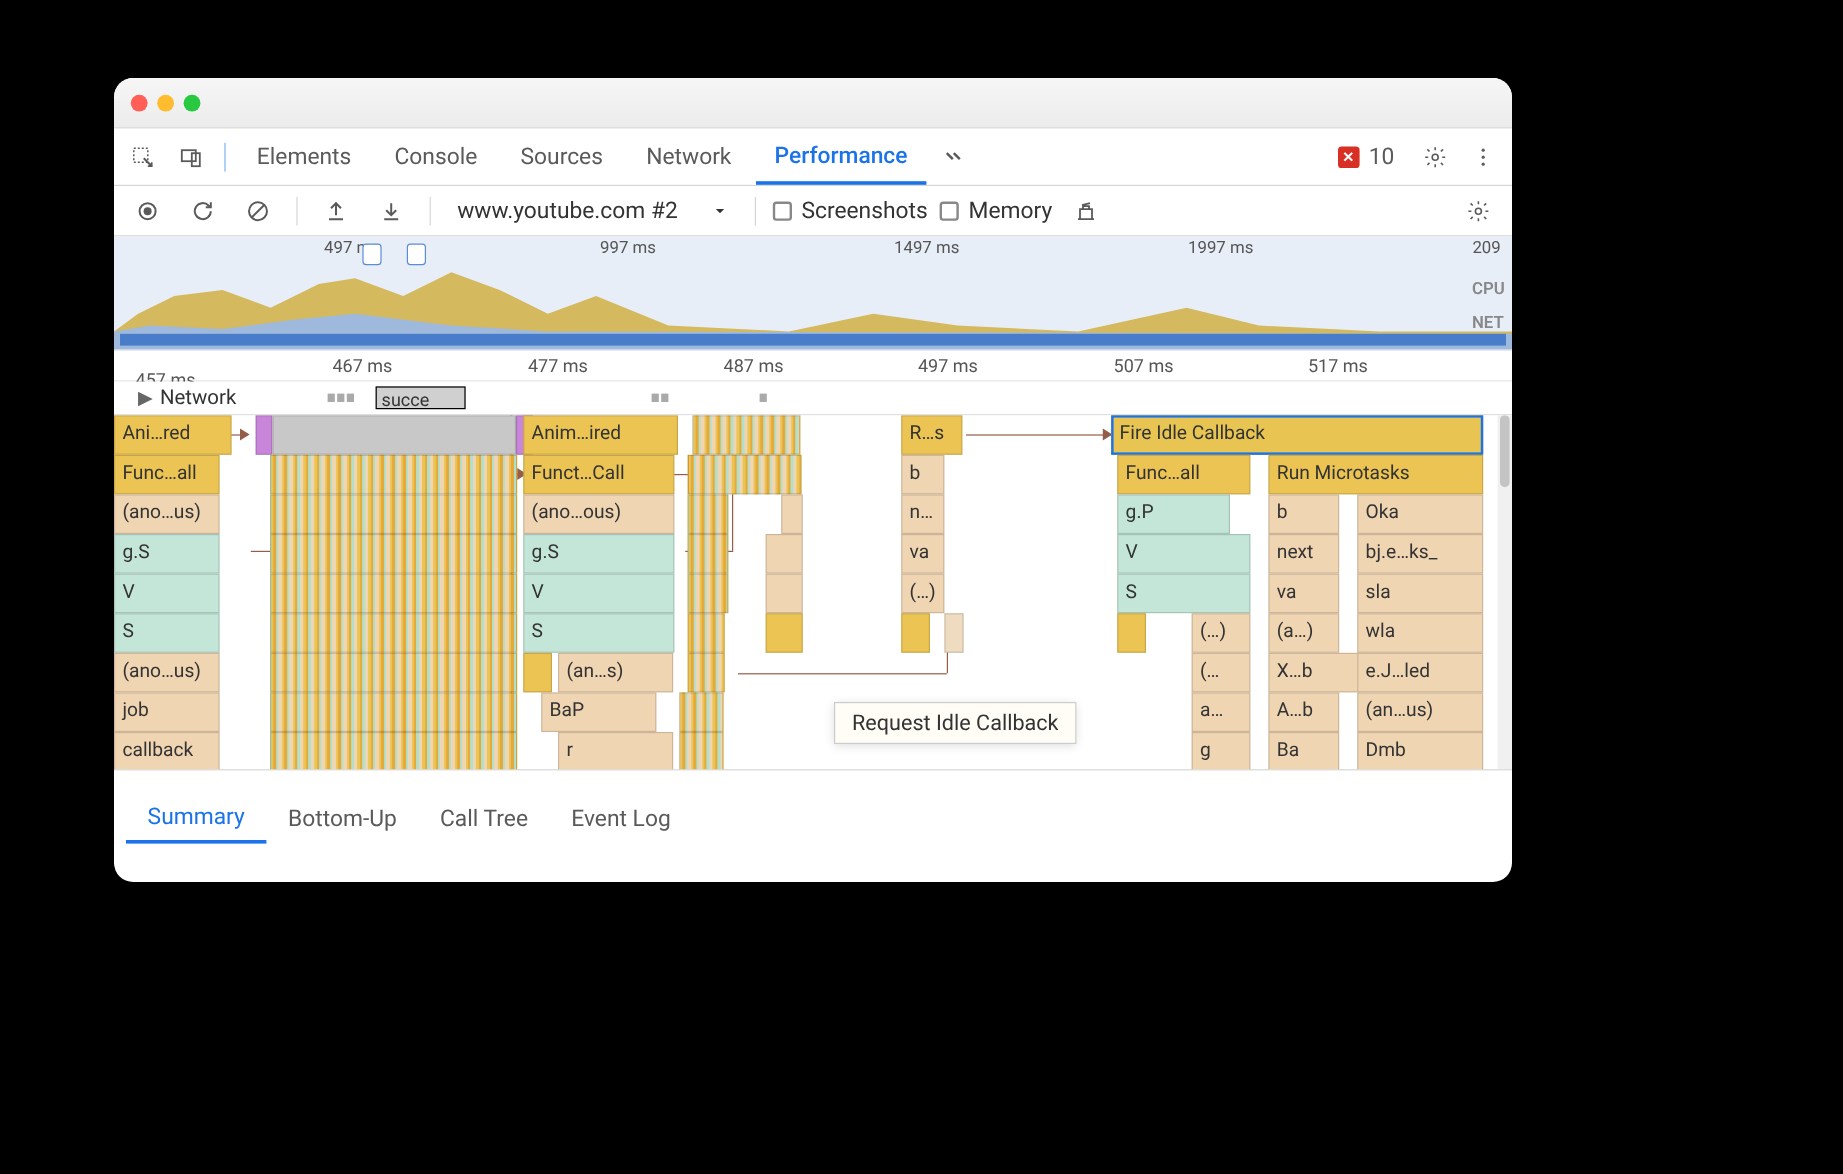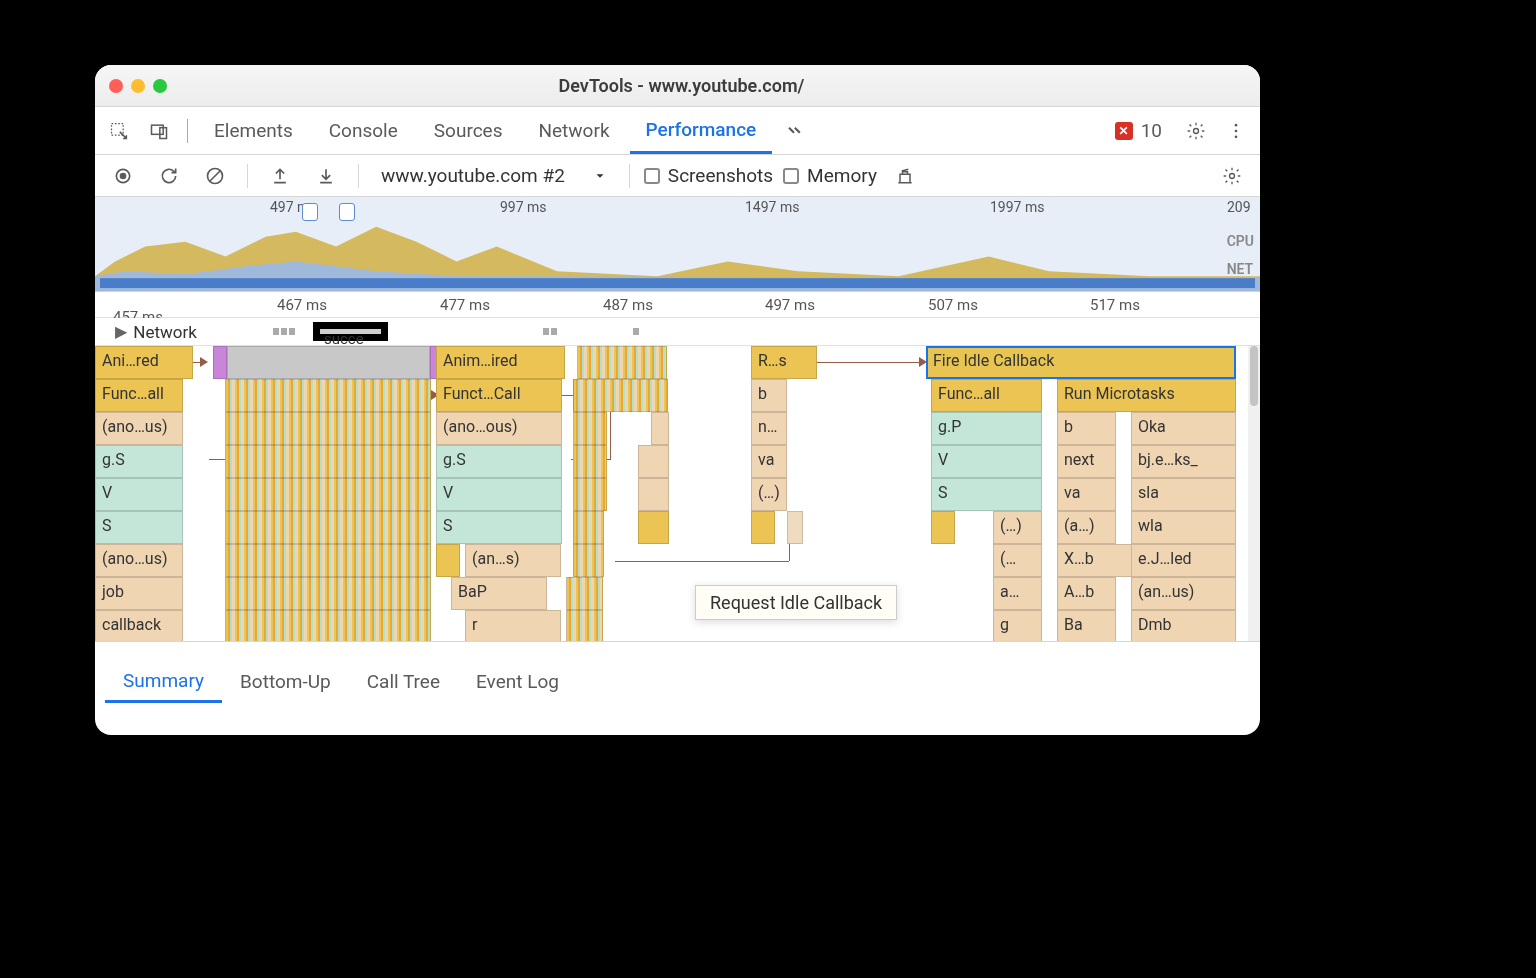--- a/index.html
+++ b/index.html
@@ -28,21 +28,21 @@
 .ov-ticks{position:absolute;top:0;left:0;right:0;height:20px;}
 .ov-tick{position:absolute;font-size:14px;color:#555;top:2px;}
 .ov-labels{position:absolute;right:6px;top:36px;font-size:14px;color:#888;font-weight:600;display:flex;flex-direction:column;gap:12px;}
 .ov-graph{position:absolute;left:0;right:0;top:20px;bottom:0;}
 .ruler{height:26px;display:flex;align-items:center;border-bottom:1px solid #e0e0e0;position:relative;}
 .ruler-tick{position:absolute;font-size:15px;color:#555;top:4px;}
 .network-row{height:28px;display:flex;align-items:center;border-bottom:1px solid #e0e0e0;position:relative;background:#fff;}
 .nr-tri{margin-left:20px;margin-right:6px;color:#666;}
 .nr-label{font-size:17px;color:#333;}
 .nr-track{position:absolute;left:178px;right:10px;top:4px;bottom:4px;}
-.nr-block{position:absolute;top:0;bottom:0;background:#d0d0d0;border:7px solid #000000;}
+.nr-block{position:absolute;top:0;bottom:0;background:#d0d0d0;border:1px solid #000000;}
 .flame{position:relative;height:295px;overflow:hidden;}
 .flame-row{position:absolute;left:0;right:12px;height:33px;}
 .fl-cell{position:absolute;top:0;bottom:0;border:1px solid rgba(0,0,0,.15);font-size:16px;padding:4px 6px;white-space:nowrap;overflow:hidden;text-overflow:ellipsis;cursor:pointer;}
 .c-yellow{background:#ebc454;}
 .c-teal{background:#c3e6d8;}
 .c-beige{background:#f0d5b3;}
 .c-beige2{background:#efdcc0;}
 .c-gray{background:#c8c8c8;}
 .c-purple{background:#c985d9;}
 .c-sel{background:#e8c552;outline:2px solid #1a73e8;outline-offset:-2px;}
@@ -61,21 +61,20 @@
 <body>
 
 <div class="window">
 
   <div class="titlebar">
     <div class="tl-dots">
       <div class="tl-dot dot-red"></div>
       <div class="tl-dot dot-yellow"></div>
       <div class="tl-dot dot-green"></div>
     </div>
-    <div class="title">DevTools - www.youtube.com/</div>
     <div style="width:50px"></div>
   </div>
 
   <div class="tab-row">
     <div class="icon-btn">
       <svg viewBox="0 0 24 24" fill="none" stroke="currentColor" stroke-width="1.5" stroke-dasharray="2 2">
           <rect x="3" y="3" width="14" height="14"></rect>
           <path d="M13 13 L21 21" stroke-dasharray="0" stroke-width="2"></path>
           <path d="M17 21 L21 21 L21 17" stroke-dasharray="0" fill="currentColor"></path>
         </svg>
@@ -250,40 +249,40 @@
     <div class="scroll-v" style="top:0;bottom:0">
       <div class="scroll-thumb" style="top:0;height:60px"></div>
     </div>
   <div class="flame-row" style="top: 0px;">
         <div class="fl-cell c-yellow" style="left: 0px; width: 98px;">Ani…red</div>
         <div class="fl-cell c-purple" style="left: 118px; width: 14px;"></div>
         <div class="fl-cell c-gray" style="left: 132px; width: 203px;"></div>
         <div class="fl-cell c-purple" style="left: 335px; width: 6px;"></div>
         <div class="fl-cell c-yellow" style="left: 341px; width: 129px;">Anim…ired</div>
         <div class="fl-cell stripes" style="left: 482px; width: 90px;"></div>
-        <div class="fl-cell c-yellow" style="left: 656px; width: 66px;">R…s</div>
+        <div class="fl-cell c-yellow" style="left: 656px; width: 51px;">R…s</div>
         <div class="fl-cell c-sel" style="left: 831px; width: 310px;">Fire Idle Callback</div>
       </div>
       <div class="flame-row" style="top: 33px;">
         <div class="fl-cell c-yellow" style="left: 0px; width: 88px;">Func…all</div>
         <div class="fl-cell stripes" style="left: 130px; width: 206px;"></div>
         <div class="fl-cell c-yellow" style="left: 341px; width: 126px;">Funct…Call</div>
         <div class="fl-cell stripes" style="left: 478px; width: 95px;"></div>
         <div class="fl-cell c-beige" style="left: 656px; width: 36px;">b</div>
         <div class="fl-cell c-yellow" style="left: 836px; width: 111px;">Func…all</div>
         <div class="fl-cell c-yellow" style="left: 962px; width: 179px;">Run Microtasks</div>
       </div>
       <div class="flame-row" style="top: 66px;">
         <div class="fl-cell c-beige" style="left: 0px; width: 88px;">(ano…us)</div>
         <div class="fl-cell stripes" style="left: 130px; width: 206px;"></div>
         <div class="fl-cell c-beige" style="left: 341px; width: 126px;">(ano…ous)</div>
         <div class="fl-cell stripes" style="left: 478px; width: 34px;"></div>
         <div class="fl-cell c-beige" style="left: 556px; width: 18px;"></div>
         <div class="fl-cell c-beige" style="left: 656px; width: 36px;">n…t</div>
-        <div class="fl-cell c-teal" style="left: 836px; width: 111px;">g.P</div>
+        <div class="fl-cell c-teal" style="left: 836px; width: 94px;">g.P</div>
         <div class="fl-cell c-beige" style="left: 962px; width: 59px;">b</div>
         <div class="fl-cell c-beige" style="left: 1036px; width: 105px;">Oka</div>
       </div>
       <div class="flame-row" style="top: 99px;">
         <div class="fl-cell c-teal" style="left: 0px; width: 88px;">g.S</div>
         <div class="fl-cell stripes" style="left: 130px; width: 206px;"></div>
         <div class="fl-cell c-teal" style="left: 341px; width: 126px;">g.S</div>
         <div class="fl-cell stripes" style="left: 478px; width: 34px;"></div>
         <div class="fl-cell c-beige" style="left: 543px; width: 31px;"></div>
         <div class="fl-cell c-beige" style="left: 656px; width: 36px;">va</div>

